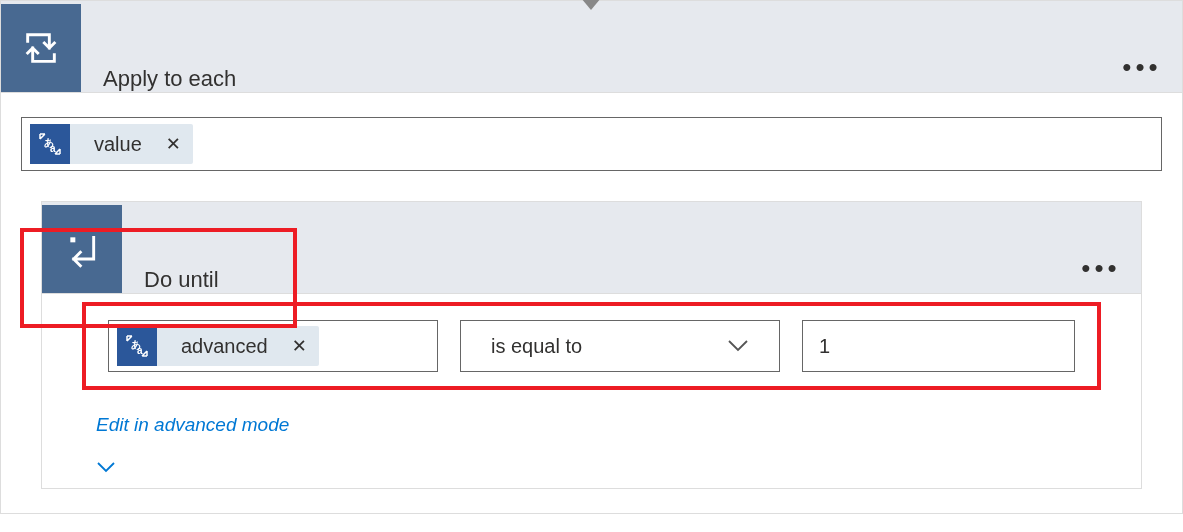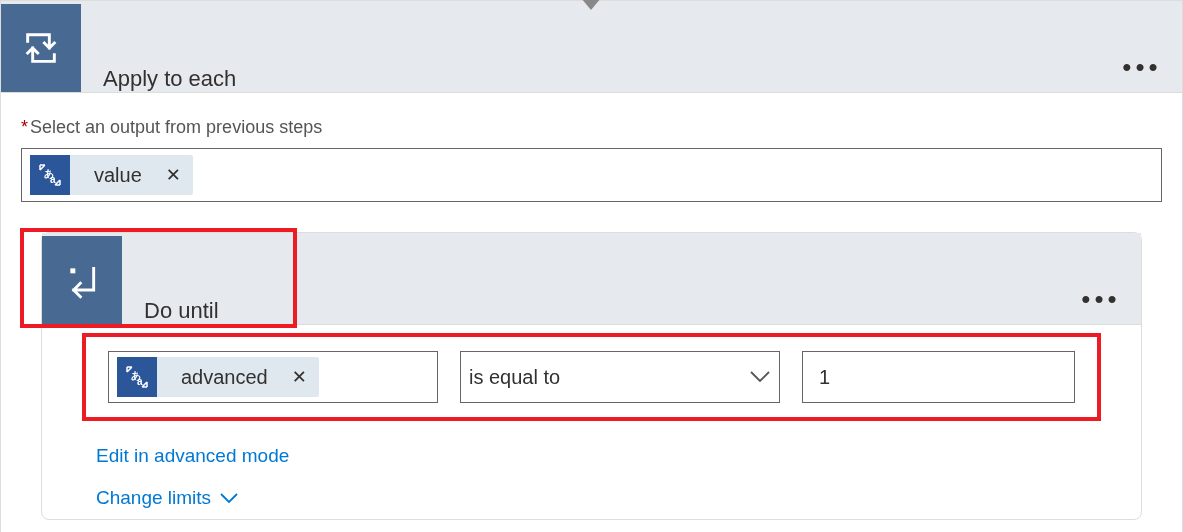--- a/index.html
+++ b/index.html
@@ -96,44 +96,44 @@
     .row { display: flex; gap: 22px; padding: 0 10px; align-items: stretch; }
     .row-cell {
       border: 1px solid #666;
       height: 52px;
       padding: 4px 8px;
       display: flex;
       align-items: center;
       background: #fff;
     }
     .cell-left { flex: 0 0 330px; }
-    .cell-mid { flex: 0 0 320px; justify-content: space-between; padding: 4px 8px; font-size: 20px; }
+    .cell-mid { flex: 0 0 320px; justify-content: space-between; padding: 4px 30px; font-size: 20px; }
     .cell-right { flex: 1; font-size: 20px; padding: 4px 16px; }
     .chevron { color: #555; }
     .links-row {
       padding: 18px 10px 0 10px;
+      font-style: italic;
     }
     .link {
       color: #0078d4;
       font-size: 19px;
       cursor: pointer;
       display: inline-flex;
       align-items: center;
       gap: 8px;
     }
     .nested-body { padding: 26px 44px 10px 44px; position: relative; }
     .red-box-condition {
       border: 4px solid #ed1c24;
       padding: 14px 12px;
       margin: -18px -4px 6px -4px;
     }
     .top-arrow { position: absolute; left: 576px; top: -2px; }
     .dountil-header-wrap {
       position: relative;
-      border-radius: 8px;
     }
     
     .hl-dountil {
       left: 20px;
       top: 228px;
       width: 277px;
       height: 100px;
     }
   </style>
 </head>
@@ -153,23 +153,20 @@
         <path d="M40 32 L40 40 L14 40 L14 24 M14 24 L8 30 M14 24 L20 30" stroke="#fff" stroke-width="3.5" fill="none" stroke-linecap="square"></path>
       </svg>
     </div>
     <div class="action-title">Apply to each</div>
     <div class="more-btn">
       <span class="more-dots">•••</span>
     </div>
   </div>
 
   <div class="action-body">
-    <div class="field-label">
-      <span class="required-star">*</span><span>Select an output from previous steps</span>
-    </div>
     <div class="field-input-box">
       <span class="token">
         <span class="token-icon-box">
           <svg viewBox="0 0 24 24">
             <path d="M2 2 L7 2 M7 2 L2 7 M2 7 L2 2" stroke="#fff" stroke-width="1.5" fill="none"></path>
             <path d="M22 22 L17 22 M17 22 L22 17 M22 17 L22 22" stroke="#fff" stroke-width="1.5" fill="none"></path>
             <text x="6" y="14" font-size="10" fill="#fff" font-weight="bold">あ</text>
             <text x="12" y="20" font-size="10" fill="#fff" font-weight="bold">a</text>
           </svg>
         </span>
@@ -224,21 +221,20 @@
         </div>
 
         <div class="links-row">
           <span class="link">
             <span>Edit in advanced mode</span>
           </span>
         </div>
         <div class="link-row-spacer"></div>
         <div class="links-row" style="padding-top:20px;">
           <span class="link">
-            <span>Change limits</span>
             <span>
               <svg width="20" height="12" viewBox="0 0 20 12">
                   <path d="M2 2 L10 10 L18 2" stroke="#0078d4" stroke-width="1.8" fill="none"></path>
                 </svg>
             </span>
           </span>
         </div>
       </div>
     </div>
   </div>

